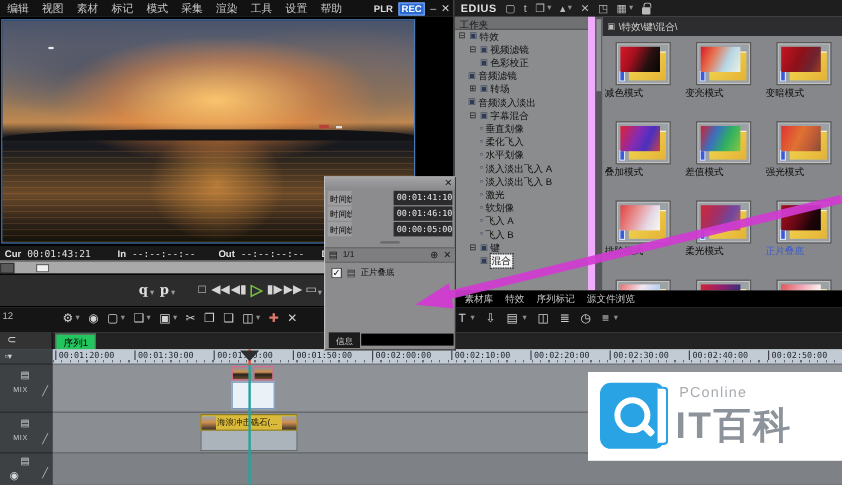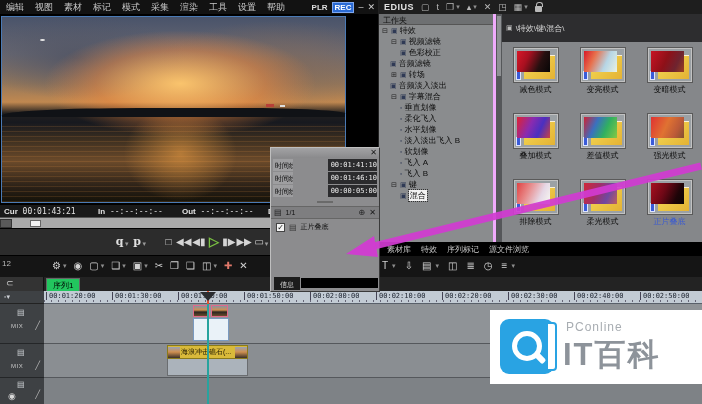--- a/index.html
+++ b/index.html
@@ -50,37 +50,37 @@
 
   
   .palette{position:absolute;left:378px;top:0;width:324px;height:256px;background:#7e8082;border-left:1px solid #222;}
   .phead{position:absolute;left:0;top:0;width:100%;height:14px;background:#1e1e1e;display:flex;align-items:center;gap:7px;padding-left:5px;}
   .ptitle{color:#e2e2e2;font-size:9px;font-weight:bold;letter-spacing:.5px;}
   .hic{color:#b9b9b9;font-size:9px;line-height:10px;}
   .hic.dd{font-size:7px;color:#8f8f8f;margin-left:-5px;}
   .lock{display:inline-block;width:7px;height:6px;background:#b9b9b9;border-radius:1px;position:relative;margin-top:3px;}
   .lock::before{content:"";position:absolute;left:1px;top:-4px;width:5px;height:4px;border:1px solid #b9b9b9;border-bottom:none;border-radius:3px 3px 0 0;}
 
-  .ptree{position:absolute;left:0;top:14px;width:117px;height:228px;background:#8a8c8e;border-right:3px solid #f0abfc;overflow:hidden;}
+  .ptree{position:absolute;left:0;top:14px;width:117px;height:228px;background:#8a8c8e;border-right:6px solid #f0abfc;overflow:hidden;}
   .treehead{height:11px;background:#6e7072;border-bottom:1px solid #555;color:#111;font-size:8px;padding:1px 0 0 4px;}
   .trow{height:11px;line-height:11px;font-size:8px;color:#0e0e0e;white-space:nowrap;display:flex;align-items:center;gap:2px;}
   .trow .exp{width:8px;font-size:7px;color:#222;text-align:center;}
   .trow .tico{font-size:7px;color:#2f3a55;}
   .lvl0{padding-left:2px;}.lvl1{padding-left:11px;}.lvl2{padding-left:21px;}
   .trow.sel .lbl{background:#f2f2f2;outline:1px dotted #333;padding:0 1px;}
 
   .pvscroll{position:absolute;left:117px;top:14px;width:6px;height:228px;background:#55575a;}
   .pvthumb{position:absolute;left:1px;top:2px;width:4px;height:60px;background:#8f9194;}
 
   .pgrid{position:absolute;left:123px;top:14px;width:201px;height:228px;overflow:hidden;background:#85878a;}
-  .pathbar{height:28px;background:#2d2d2f;color:#d6d6d6;font-size:8px;display:flex;align-items:center;gap:3px;padding-left:4px;}
+  .pathbar{height:16px;background:#2d2d2f;color:#d6d6d6;font-size:8px;display:flex;align-items:center;gap:3px;padding-left:4px;}
   .pico{font-size:7px;color:#bbb;}
   .cells{display:grid;grid-template-columns:repeat(3,63px);column-gap:4px;row-gap:20px;padding:6px 0 0 2px;}
   .cell{width:63px;}
-  .clabel{margin-top:2px;height:10px;font-size:8px;text-align:center;color:#0d0d0d;white-space:nowrap;overflow:hidden;}
+  .clabel{margin-top:2px;height:10px;font-size:8px;color:#0d0d0d;white-space:nowrap;overflow:hidden;}
   .cell.selcell .clabel{color:#3b5bd0;}
   .thumb{position:relative;width:44px;height:34px;margin:0 auto;background:#9ba1a5;border:1px solid #c2c2c2;outline:1px solid #5a5a5a;}
   .thumb::before{content:"";position:absolute;right:2px;bottom:2px;width:72%;height:72%;
                  background:linear-gradient(135deg,#f4da56,#e4b234);border-top:1px solid rgba(255,255,255,.8);}
   .thumb::after{content:"";position:absolute;left:2px;top:2px;width:80%;height:66%;}
   .tag{position:absolute;left:1px;bottom:1px;width:5px;height:9px;background:#3a5bd8;border:1px solid #dde4ff;}
   .t0::after{background:linear-gradient(115deg,#d81828,#a81020 32%,#251010 68%,#070606 100%);}
   .t1::after{background:linear-gradient(115deg,#d81828,#e8704c 30%,#b6d6e6 65%,#eaf2e2 100%);}
   .t2::after{background:linear-gradient(115deg,#c81424,#8e1018 45%,#6e2430 75%,#9c4020 100%);}
   .t3::after{background:linear-gradient(115deg,#e02232,#8a2bb0 40%,#4a30c0 68%,#c84242 100%);}
@@ -295,21 +295,29 @@
       <div class="trow lvl2">
           <span class="tico">▫</span>
           <span class="lbl">柔化飞入</span>
         </div>
       <div class="trow lvl2">
           <span class="tico">▫</span>
           <span class="lbl">水平划像</span>
         </div>
       <div class="trow lvl2">
           <span class="tico">▫</span>
+          <span class="lbl">淡入淡出飞入 A</span>
+        </div>
+      <div class="trow lvl2">
+          <span class="tico">▫</span>
           <span class="lbl">淡入淡出飞入 B</span>
+        </div>
+      <div class="trow lvl2">
+          <span class="tico">▫</span>
+          <span class="lbl">激光</span>
         </div>
       <div class="trow lvl2">
           <span class="tico">▫</span>
           <span class="lbl">软划像</span>
         </div>
       <div class="trow lvl2">
           <span class="tico">▫</span>
           <span class="lbl">飞入 A</span>
         </div>
       <div class="trow lvl2">

